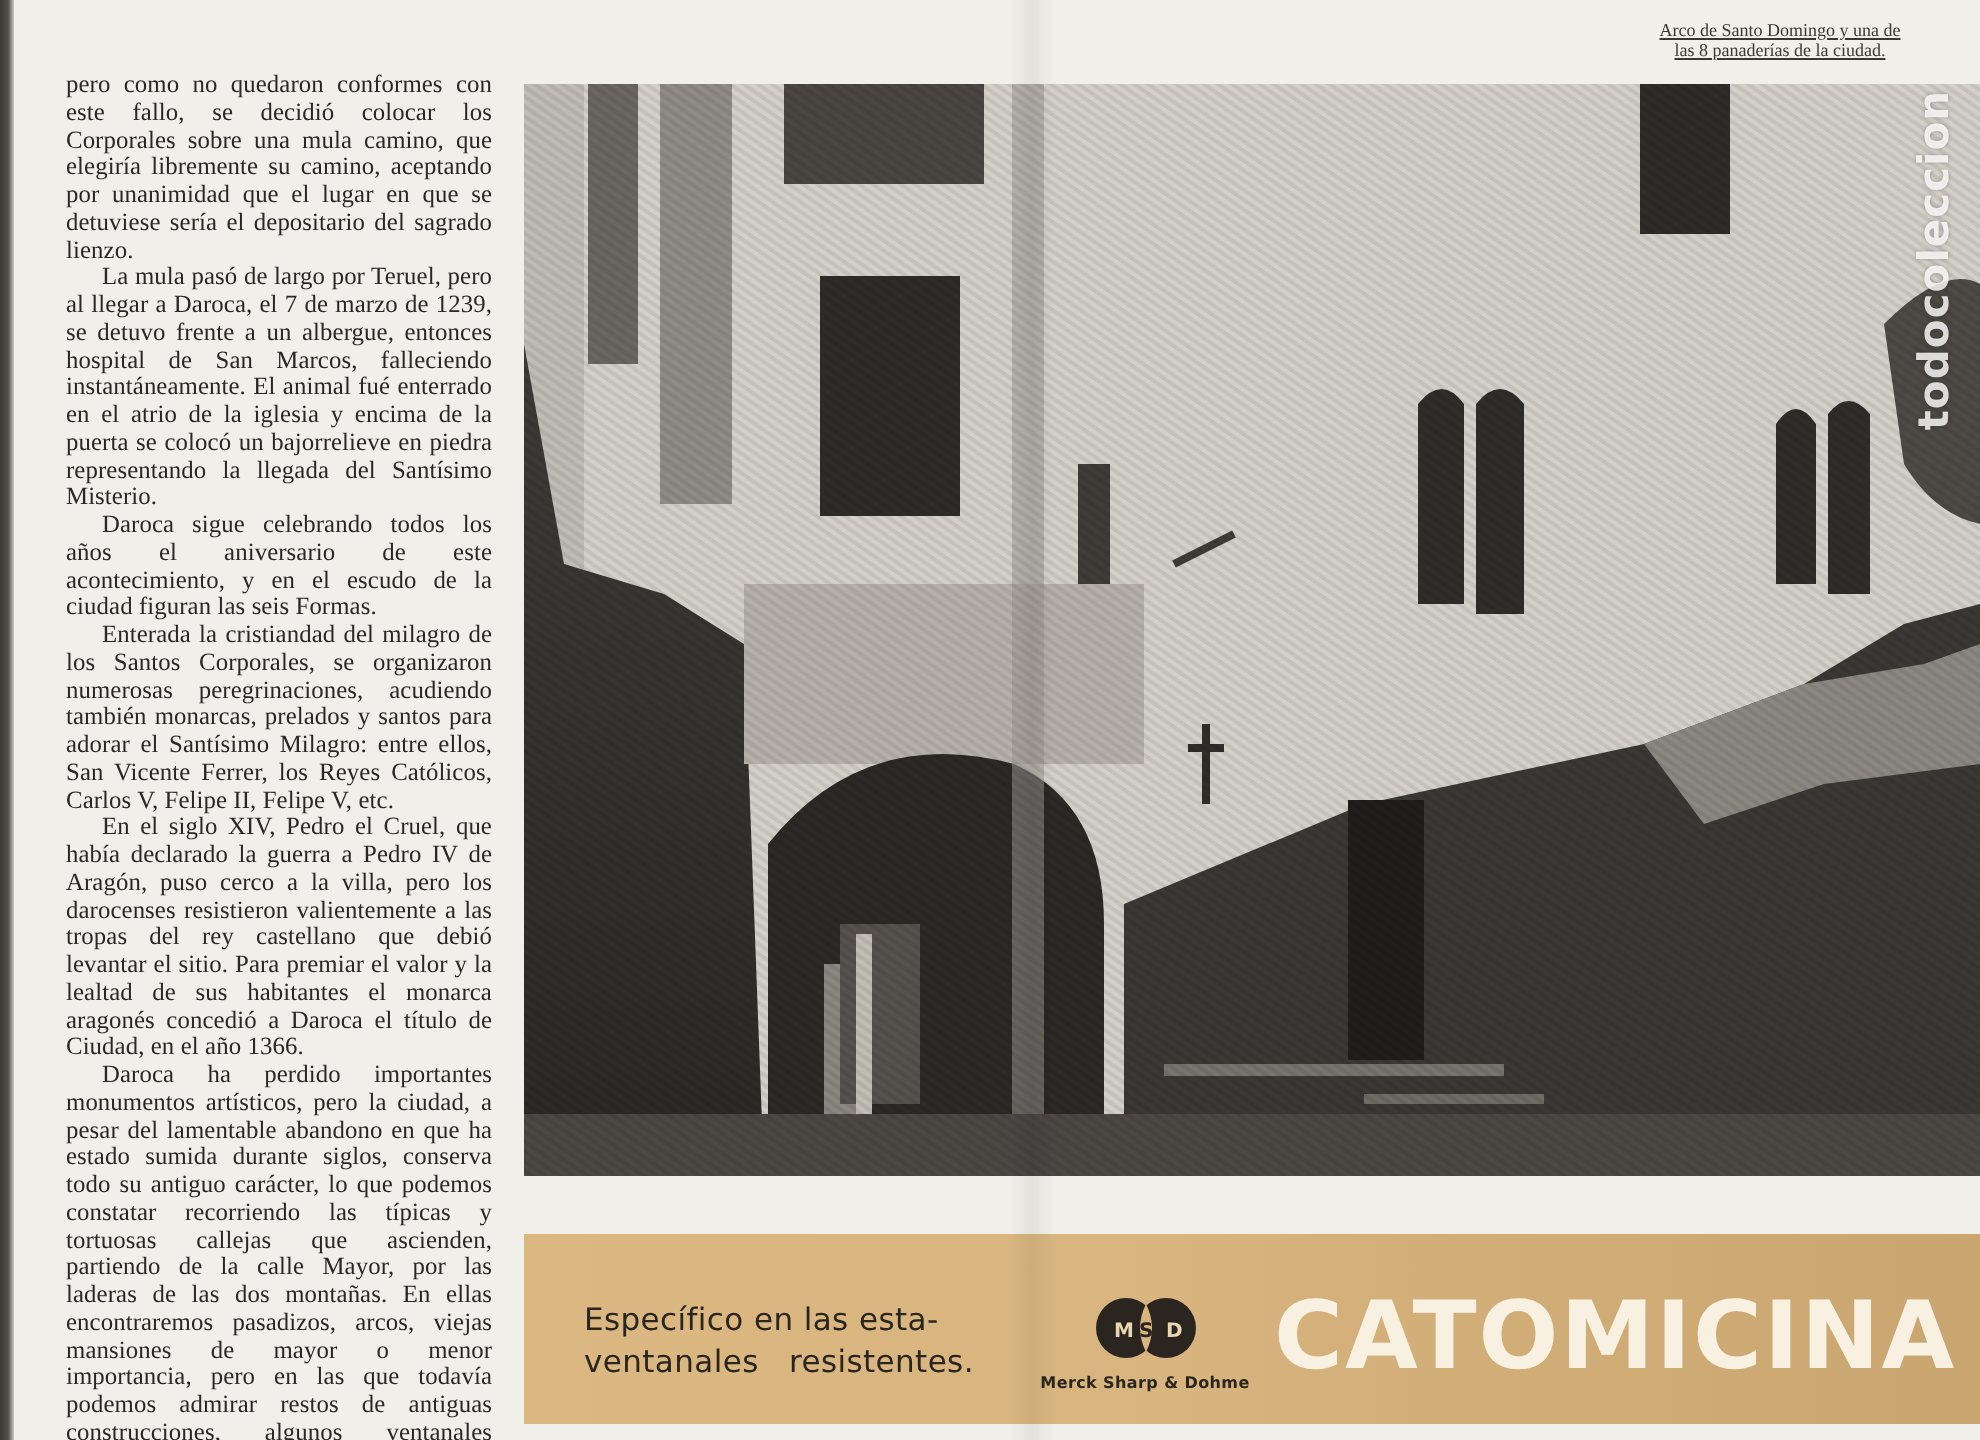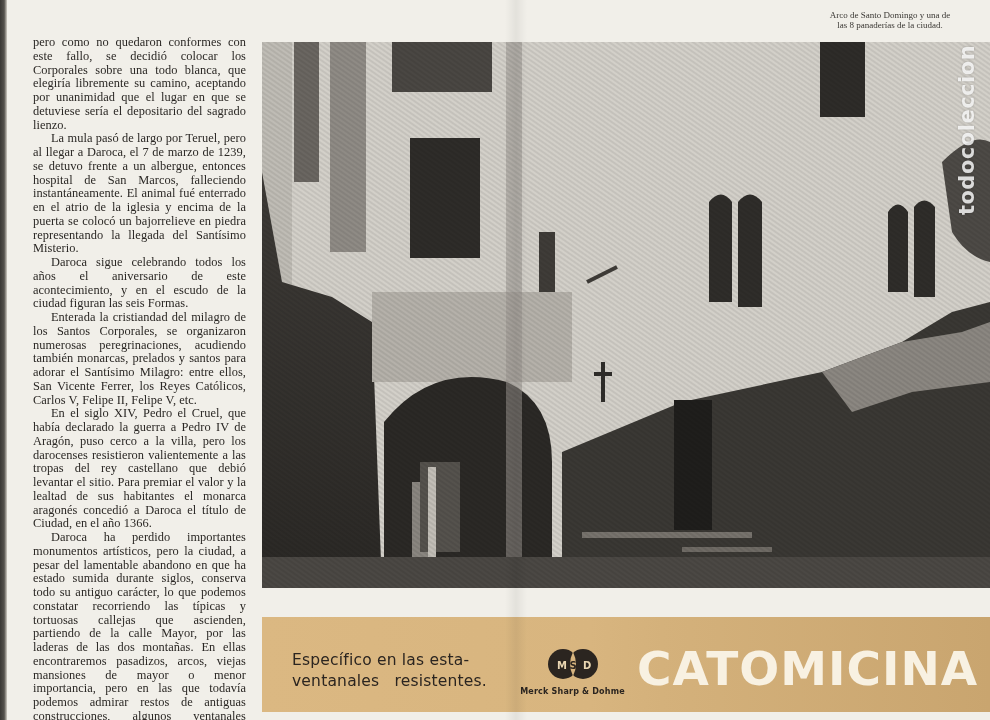--- a/index.html
+++ b/index.html
@@ -21,21 +21,21 @@
   .text-column {
     position: absolute; left: 33px; top: 36px; width: 213px;
     font-size: 12.4px; line-height: 13.75px; text-align: justify;
     letter-spacing: 0.05px;
   }
   .text-column p { margin: 0; text-indent: 18px; }
   .text-column p.first { text-indent: 0; }
 
   .caption {
     position: absolute; left: 800px; top: 10px; width: 180px;
-    font-size: 9px; line-height: 10px; text-align: center; color: #3a3733;
+    font-size: 9px; line-height: 10px; text-align: center; color: #3a3733; text-decoration: underline;
   }
 
   .photo {
     position: absolute; left: 262px; top: 42px; width: 728px; height: 546px;
     overflow: hidden; background: #8a8782;
   }
   .photo svg { display: block; }
 
   .watermark {
     position: absolute; left: 954px; top: 40px; width: 26px; height: 180px;
@@ -74,21 +74,21 @@
     font-family: "DejaVu Sans", sans-serif; font-size: 47px; line-height: 56px;
     color: #f8f1e2; letter-spacing: 1px; font-weight: bold;
   }
 </style>
 </head>
 <body>
 
 <div class="left-edge"></div>
 
 <div class="text-column">
-  <p class="first">pero como no quedaron conformes con este fallo, se decidió colocar los Corporales sobre una todo blanca, que elegiría libremente su camino, aceptando por unanimidad que el lugar en que se detuviese sería el depositario del sagrado lienzo.</p>
+  <p class="first">pero como no quedaron conformes con este fallo, se decidió colocar los Corporales sobre una mula camino, que elegiría libremente su camino, aceptando por unanimidad que el lugar en que se detuviese sería el depositario del sagrado lienzo.</p>
   <p>La mula pasó de largo por Teruel, pero al llegar a Daroca, el 7 de marzo de 1239, se detuvo frente a un albergue, entonces hospital de San Marcos, falleciendo instantáneamente. El animal fué enterrado en el atrio de la iglesia y encima de la puerta se colocó un bajorrelieve en piedra representando la llegada del Santísimo Misterio.</p>
   <p>Daroca sigue celebrando todos los años el aniversario de este acontecimiento, y en el escudo de la ciudad figuran las seis Formas.</p>
   <p>Enterada la cristiandad del milagro de los Santos Corporales, se organizaron numerosas peregrinaciones, acudiendo también monarcas, prelados y santos para adorar el Santísimo Milagro: entre ellos, San Vicente Ferrer, los Reyes Católicos, Carlos V, Felipe II, Felipe V, etc.</p>
   <p>En el siglo XIV, Pedro el Cruel, que había declarado la guerra a Pedro IV de Aragón, puso cerco a la villa, pero los darocenses resistieron valientemente a las tropas del rey castellano que debió levantar el sitio. Para premiar el valor y la lealtad de sus habitantes el monarca aragonés concedió a Daroca el título de Ciudad, en el año 1366.</p>
   <p>Daroca ha perdido importantes monumentos artísticos, pero la ciudad, a pesar del lamentable abandono en que ha estado sumida durante siglos, conserva todo su antiguo carácter, lo que podemos constatar recorriendo las típicas y tortuosas callejas que ascienden, partiendo de la calle Mayor, por las laderas de las dos montañas. En ellas encontraremos pasadizos, arcos, viejas mansiones de mayor o menor importancia, pero en las que todavía podemos admirar restos de antiguas construcciones, algunos ventanales góticos, portadas con escudos, columnas y capiteles, que se distribuyen desordenadamente por sus fachadas y patios, teniendo, la mayoría de ellas, salientes aleros.</p>
 
 </div>
 
 <div class="caption">
   <div>Arco de Santo Domingo y una de</div>

